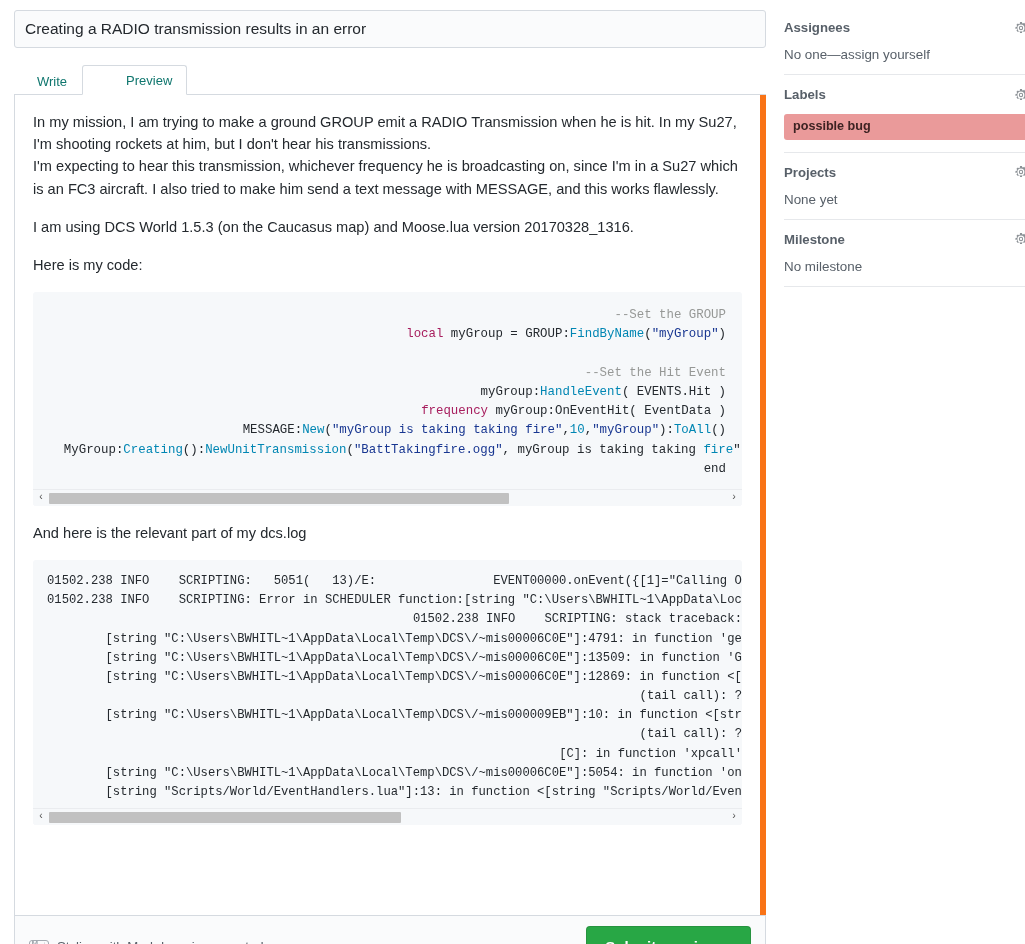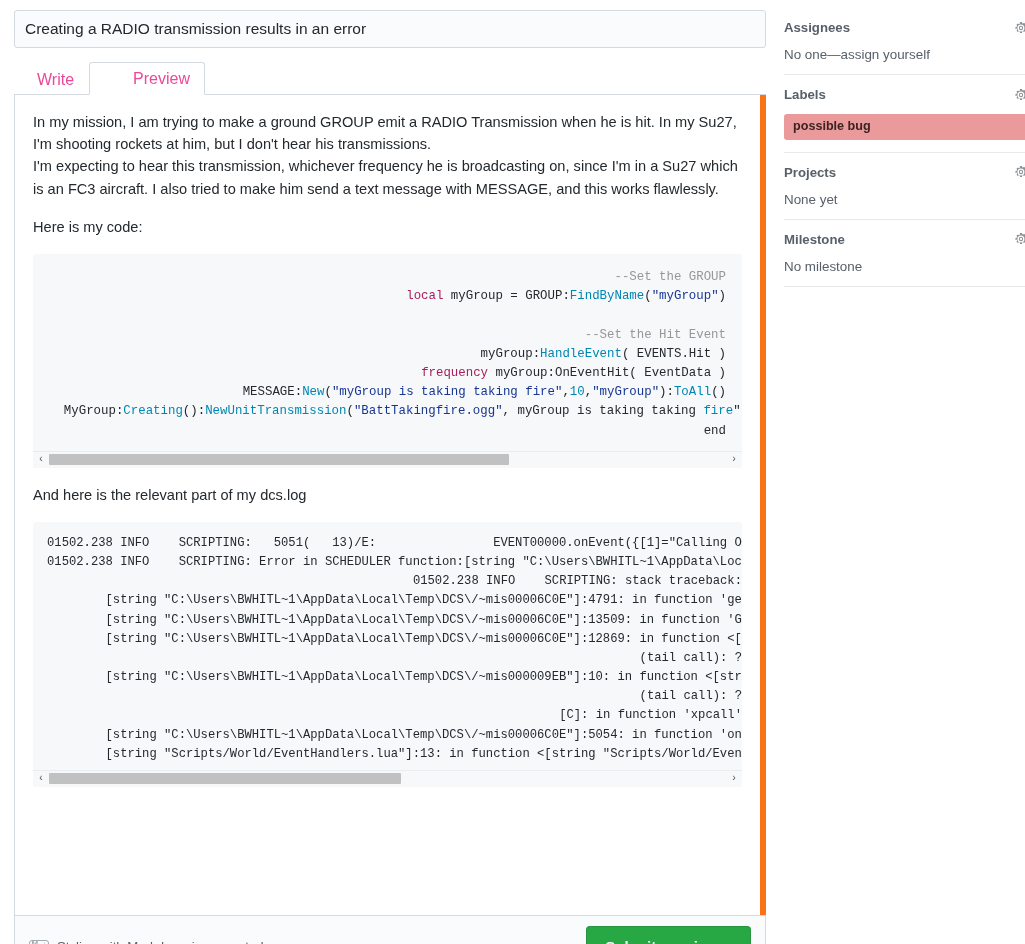--- a/index.html
+++ b/index.html
@@ -39,27 +39,27 @@
 
   .tabs {
     display: flex;
     margin-top: 13px;
     border-bottom: 1px solid #d5dae0;
     padding-left: 8px;
     height: 34px;
     align-items: flex-end;
   }
   .tab {
-    font-size: 16px;
+    font-size: 13px;
     padding: 8px 14px 7px 14px;
     border: 1px solid transparent;
     border-bottom: none;
     border-radius: 3px 3px 0 0;
     margin-bottom: -1px;
-    color: #ec4899;
+    color: #0f766e;
     cursor: pointer;
     background: transparent;
     line-height: 1;
   }
   .tab.active {
     background: #ffffff;
     border-color: #d5dae0;
     border-bottom: 1px solid #ffffff;
     font-weight: normal;
     padding-left: 43px;
@@ -253,20 +253,21 @@
 
     <div class="body-wrap">
 
       <p class="para">
         <span>In my mission, I am trying to make a ground GROUP emit a RADIO Transmission when he is hit. In my Su27,</span><br>
         <span>I'm shooting rockets at him, but I don't hear his transmissions.</span><br>
         <span>I'm expecting to hear this transmission, whichever frequency he is broadcasting on, since I'm in a Su27 which</span><br>
         <span>is an FC3 aircraft. I also tried to make him send a text message with MESSAGE, and this works flawlessly.</span>
       </p>
 
+      <p class="para">I am using DCS World 1.5.3 (on the Caucasus map) and Moose.lua version 20170328_1316.</p>
 
       <p class="para">Here is my code:</p>
 
       <div class="codeblock">
         <div class="code-inner"><span class="cmt">--Set the GROUP</span>
 <span class="kw">local</span> myGroup = GROUP:<span class="fn">FindByName</span>(<span class="str">"myGroup"</span>)
 
 <span class="cmt">--Set the Hit Event</span>
 myGroup:<span class="fn">HandleEvent</span>( EVENTS.Hit )
 <span class="kw">frequency</span> myGroup:OnEventHit( EventData )

